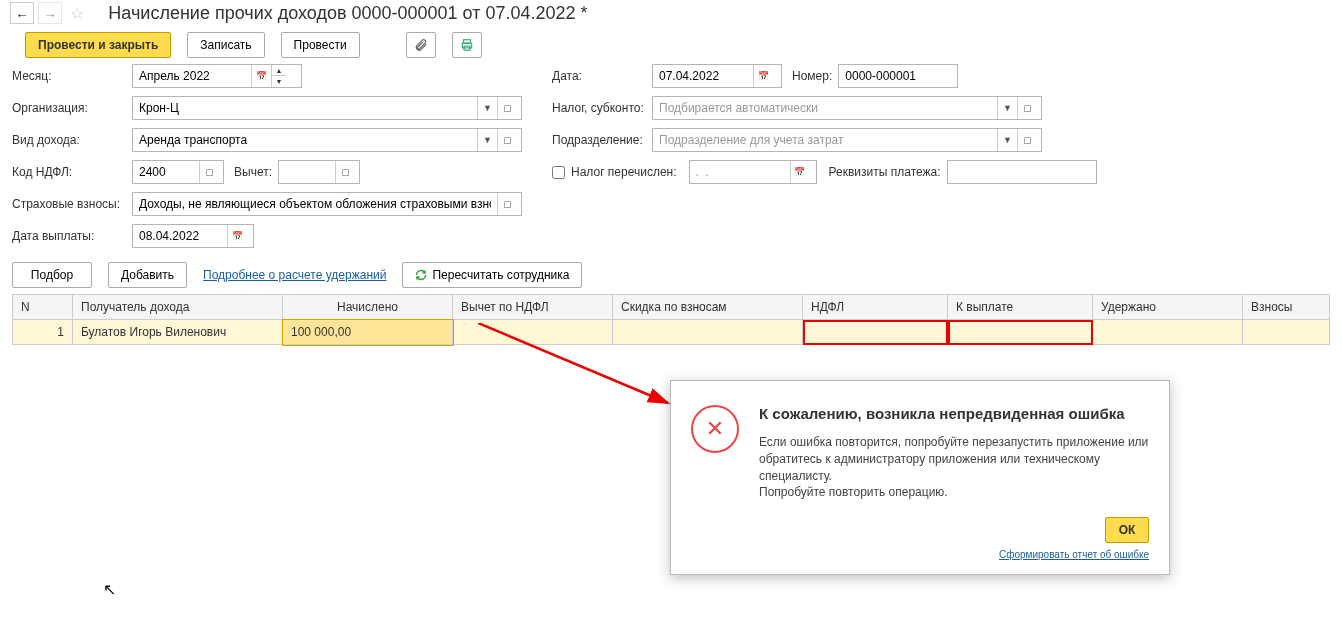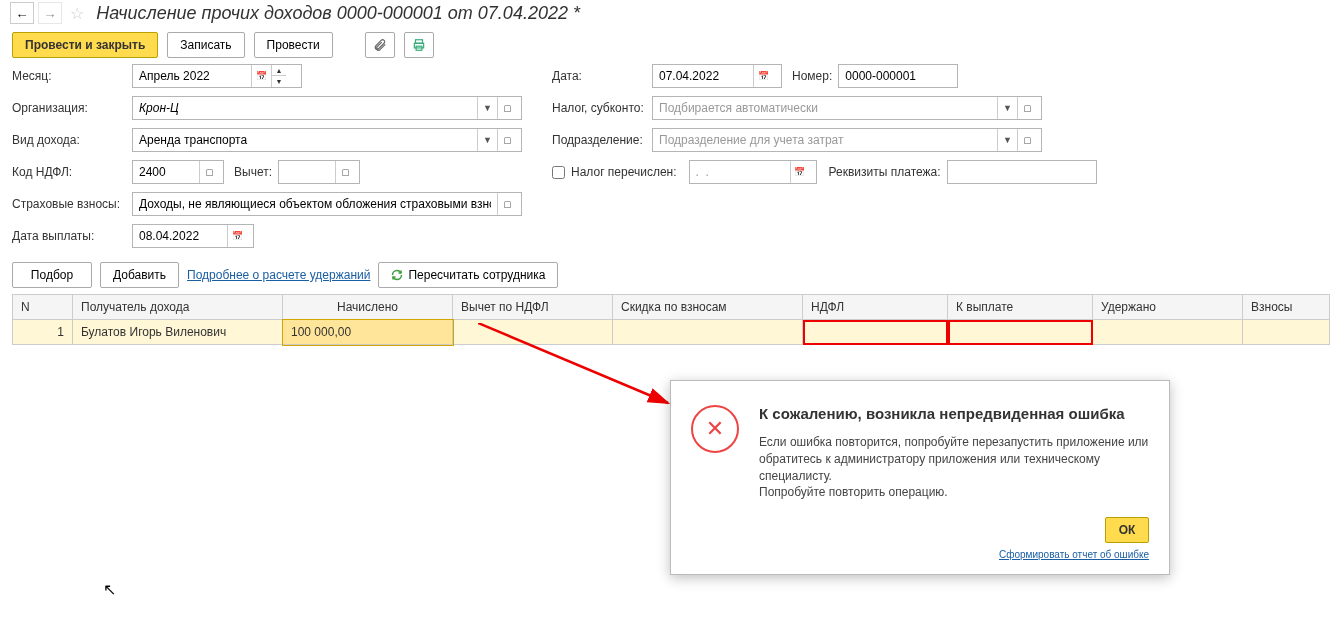--- a/index.html
+++ b/index.html
@@ -26,28 +26,27 @@
     background: #fff;
     display: inline-flex;
     align-items: center;
     justify-content: center;
     cursor: pointer;
   }
   .star-icon { color: #ccc; font-size: 16px; margin: 0 4px; }
   .title {
     font-size: 18px;
     color: #333;
-    margin-left: 4px;
-    font-style: italic;
+    margin-left: 16px;
   }
   .toolbar {
     display: flex;
     align-items: flex-end;
-    gap: 9px;
-    padding: 6px 12px;
+    gap: 16px;
+    padding: 6px 25px;
   }
   .btn {
     height: 26px;
     padding: 0 12px;
     border: 1px solid #aaa;
     background: #fff;
     border-radius: 2px;
     cursor: pointer;
     font-size: 12px;
     display: inline-flex;
@@ -112,21 +111,21 @@
     height: 11px; width: 14px;
     display: flex; align-items: center; justify-content: center;
     font-size: 7px; cursor: pointer;
   }
   .spinner span:first-child { border-bottom: 1px solid #ccc; }
   .checkbox { margin: 0 6px 0 0; }
   .link { color: #1a5ea4; text-decoration: underline; cursor: pointer; }
   .table-toolbar {
     display: flex;
     align-items: center;
-    gap: 8px;
+    gap: 16px;
     padding: 6px 12px;
   }
   .table {
     border-collapse: collapse;
     width: calc(100% - 24px);
     margin: 0 12px;
   }
   .table th, .table td {
     border: 1px solid #ccc;
     padding: 5px 8px;
@@ -241,21 +240,21 @@
       <div class="input-group" style="width:120px">
         <input class="input" style="width: 116px;" value="0000-000001">
       </div>
     </div>
   </div>
 
   <div class="form-row">
     <div class="col-left">
       <span class="label">Организация:</span>
       <div class="input-group" style="width:390px">
-        <input class="input" style="width: 344px; font-style: italic;" value="Крон-Ц">
+        <input class="input" style="width: 344px;" value="Крон-Ц">
         <span class="ig-btn">▼</span>
         <span class="ig-btn">▢</span>
       </div>
     </div>
     <div class="col-right">
       <span class="label" style="width:100px">Налог, субконто:</span>
       <div class="input-group" style="width:390px">
         <input class="input" style="width: 344px;" placeholder="Подбирается автоматически">
         <span class="ig-btn">▼</span>
         <span class="ig-btn">▢</span>

